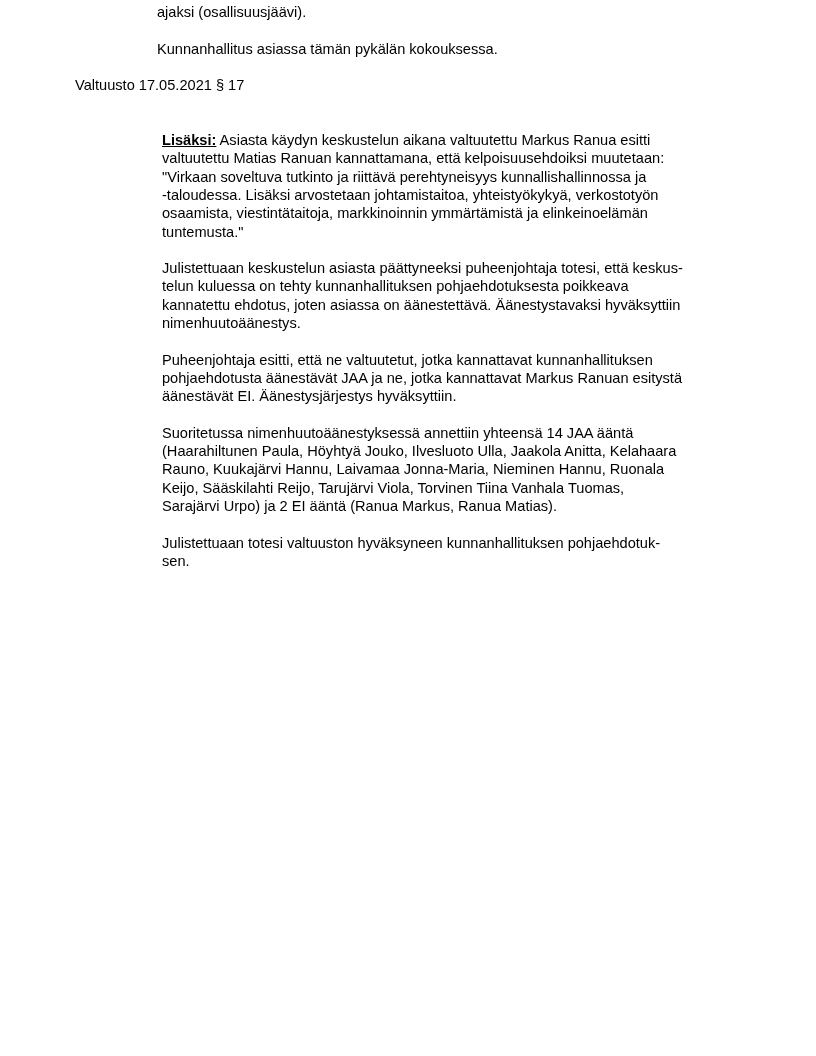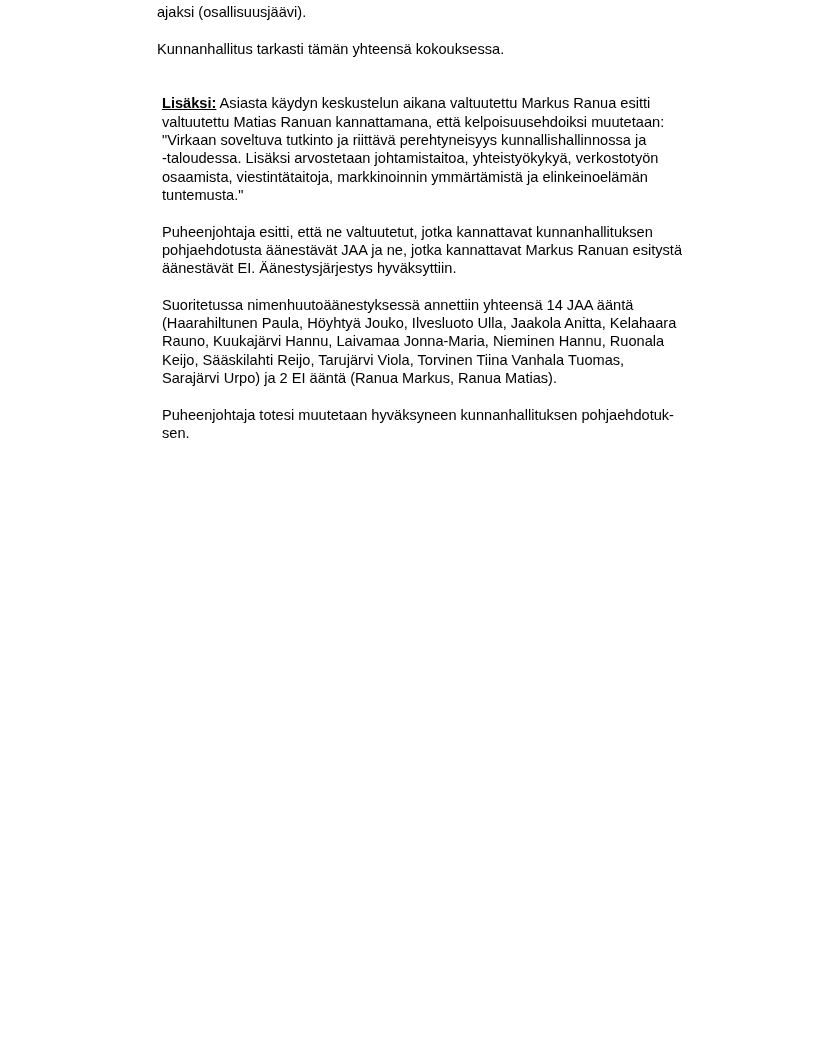--- a/index.html
+++ b/index.html
@@ -38,38 +38,43 @@
     text-decoration: underline;
   }
 </style>
 </head>
 <body>
 
 <div class="page">
 
   <p class="para indent-body">ajaksi (osallisuusjäävi).</p>
 
-  <p class="para indent-body">Kunnanhallitus tarkasti tämän yhteensä kokouksessa.</p>
+  <p class="para indent-body">Kunnanhallitus asiassa tämän pykälän kokouksessa.</p>
 
 
+  <p class="para indent-margin">Valtuusto 17.05.2021 § 17</p>
 
   <p class="para indent-deep gap-before-decision"><span class="decision-label">Lisäksi:</span><span> Asiasta käydyn keskustelun aikana valtuutettu Markus Ranua esitti
 valtuutettu Matias Ranuan kannattamana, että kelpoisuusehdoiksi muutetaan:
 "Virkaan soveltuva tutkinto ja riittävä perehtyneisyys kunnallishallinnossa ja
 -taloudessa. Lisäksi arvostetaan johtamistaitoa, yhteistyökykyä, verkostotyön
 osaamista, viestintätaitoja, markkinoinnin ymmärtämistä ja elinkeinoelämän
 tuntemusta."</span></p>
 
+  <p class="para indent-deep">Julistettuaan keskustelun asiasta päättyneeksi puheenjohtaja totesi, että keskus-
+telun kuluessa on tehty kunnanhallituksen pohjaehdotuksesta poikkeava
+kannatettu ehdotus, joten asiassa on äänestettävä. Äänestystavaksi hyväksyttiin
+nimenhuutoäänestys.</p>
 
   <p class="para indent-deep">Puheenjohtaja esitti, että ne valtuutetut, jotka kannattavat kunnanhallituksen
 pohjaehdotusta äänestävät JAA ja ne, jotka kannattavat Markus Ranuan esitystä
 äänestävät EI. Äänestysjärjestys hyväksyttiin.</p>
 
   <p class="para indent-deep">Suoritetussa nimenhuutoäänestyksessä annettiin yhteensä 14 JAA ääntä
 (Haarahiltunen Paula, Höyhtyä Jouko, Ilvesluoto Ulla, Jaakola Anitta, Kelahaara
 Rauno, Kuukajärvi Hannu, Laivamaa Jonna-Maria, Nieminen Hannu, Ruonala
 Keijo, Sääskilahti Reijo, Tarujärvi Viola, Torvinen Tiina Vanhala Tuomas,
 Sarajärvi Urpo) ja 2 EI ääntä (Ranua Markus, Ranua Matias).</p>
 
-  <p class="para indent-deep">Puheenjohtaja totesi muutetaan hyväksyneen kunnanhallituksen pohjaehdotuk-
+  <p class="para indent-deep">Julistettuaan totesi valtuuston hyväksyneen kunnanhallituksen pohjaehdotuk-
 sen.</p>
 
 </div>
 
 </body></html>

